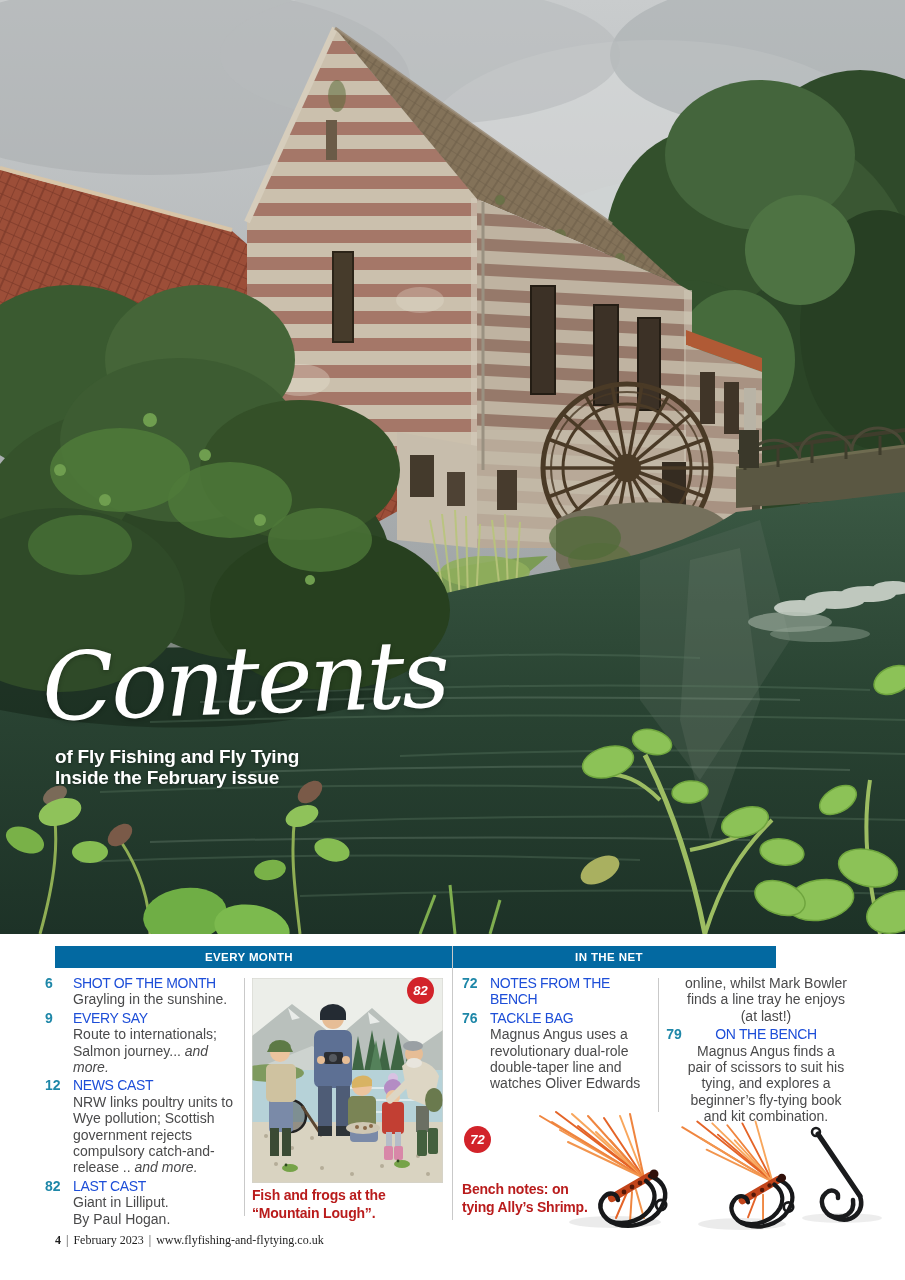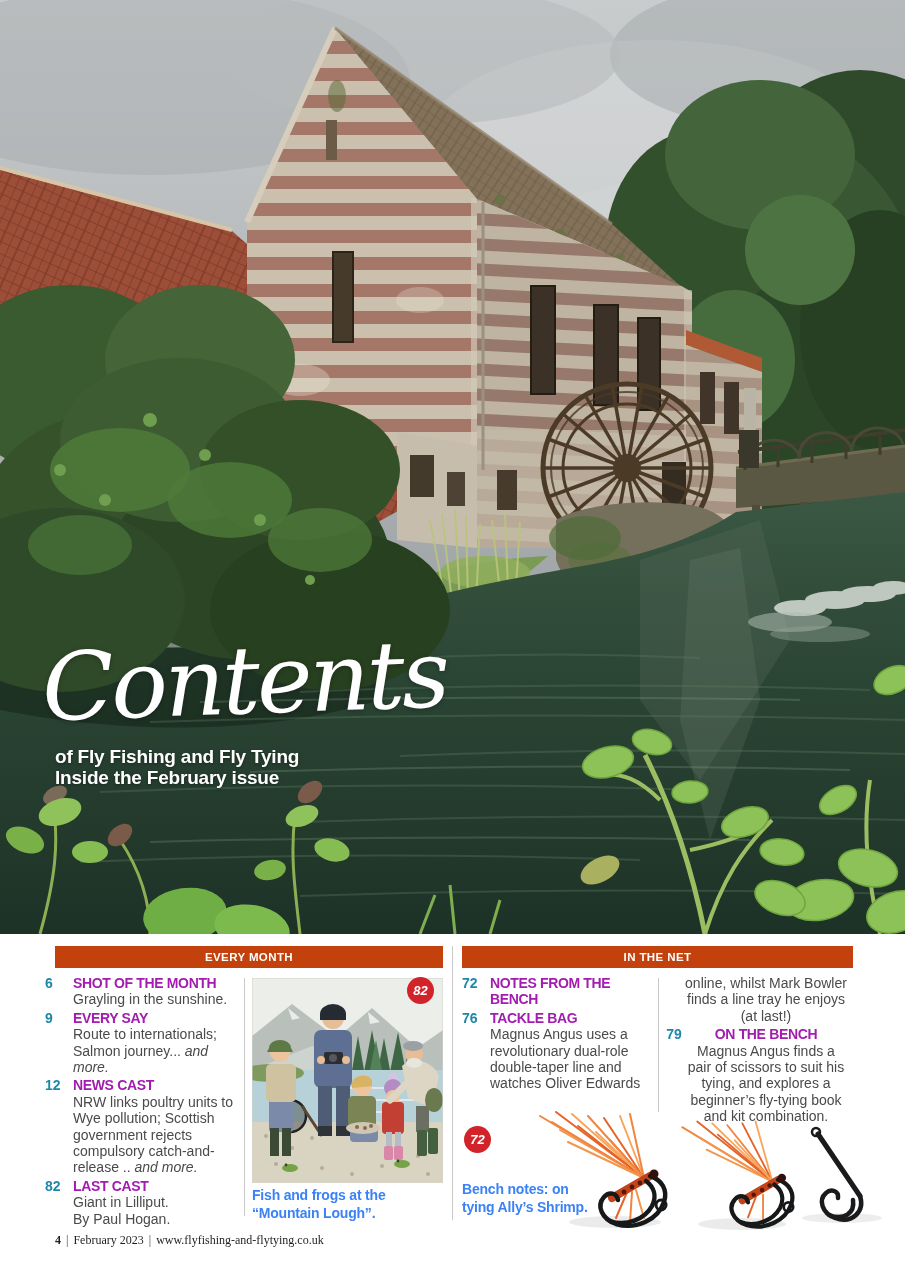--- a/index.html
+++ b/index.html
@@ -5,44 +5,44 @@
   html,body{margin:0;padding:0;}
   body{width:905px;height:1280px;position:relative;background:#fff;
        font-family:"Liberation Sans",sans-serif;overflow:hidden;}
   .photo{position:absolute;left:0;top:0;width:905px;height:934px;}
   .script-title{position:absolute;left:42px;top:634px;width:420px;
        font-family:"DejaVu Serif",serif;font-style:italic;font-weight:400;
        font-size:94px;line-height:1;color:#fff;letter-spacing:-3px;
        transform:rotate(-2deg);text-shadow:0 1px 5px rgba(0,0,0,.28);}
   .hero-sub{position:absolute;left:55px;top:747px;font-size:19px;font-weight:bold;
        color:#fff;line-height:1.1;letter-spacing:-.2px;text-shadow:0 1px 3px rgba(0,0,0,.35);}
-  .sec-bar{position:absolute;top:946px;height:22px;background:#c2410c;color:#fff;
+  .sec-bar{position:absolute;top:946px;height:22px;background:#0369a1;color:#fff;
        display:flex;align-items:center;justify-content:center;
        font-size:11.5px;font-weight:bold;letter-spacing:.4px;}
   #bar-left{left:55px;width:388px;}
-  #bar-right{left:462px;width:391px;}
+  #bar-right{left:442px;width:334px;}
   .vdiv{position:absolute;width:1px;background:#c9c9c9;}
   .toc{position:absolute;top:975px;font-size:14px;line-height:16.4px;}
   #toc-every{left:45px;width:200px;}
   #toc-net1{left:462px;width:194px;}
   #toc-net2{left:664px;width:184px;text-align:center;}
   .toc-item{display:flex;margin-bottom:2px;}
   .num{flex:none;width:28px;color:#1e87a8;font-weight:bold;}
   #toc-net2 .num{width:20px;}
   .tbody{flex:1;}
-  .t{font-weight:bold;color:#a21caf;letter-spacing:-.35px;}
+  .t{font-weight:normal;color:#1d4ed8;letter-spacing:-.35px;}
   .d{color:#4a4a4b;}
   .d em{font-style:italic;}
   .blk{display:block;}
   .badge{position:absolute;width:27px;height:27px;border-radius:50%;background:#d2232a;
        color:#fff;font-weight:bold;font-style:italic;font-size:13px;
        display:flex;align-items:center;justify-content:center;z-index:5;}
   #badge-82{left:407px;top:977px;}
   #badge-72{left:464px;top:1126px;}
-  .cap{position:absolute;font-size:14px;font-weight:bold;color:#3b82f6;
+  .cap{position:absolute;font-size:14px;font-weight:bold;color:#b91c1c;
        line-height:1.25;letter-spacing:-.2px;z-index:4;}
   #cap-left{left:252px;top:1187px;width:197px;}
   #cap-right{left:462px;top:1181px;width:136px;}
   #figure-illustration{position:absolute;left:252px;top:978px;width:191px;height:205px;}
   #figure-flies{position:absolute;left:490px;top:1110px;width:415px;height:128px;z-index:2;}
   .footer{position:absolute;left:55px;top:1233px;font-family:Liberation Serif, serif;
        font-size:12px;color:#1f1f1f;}
   .footer .pg{font-weight:bold;}
   .footer .sep{padding:0 5px;color:#444;}
 </style>

